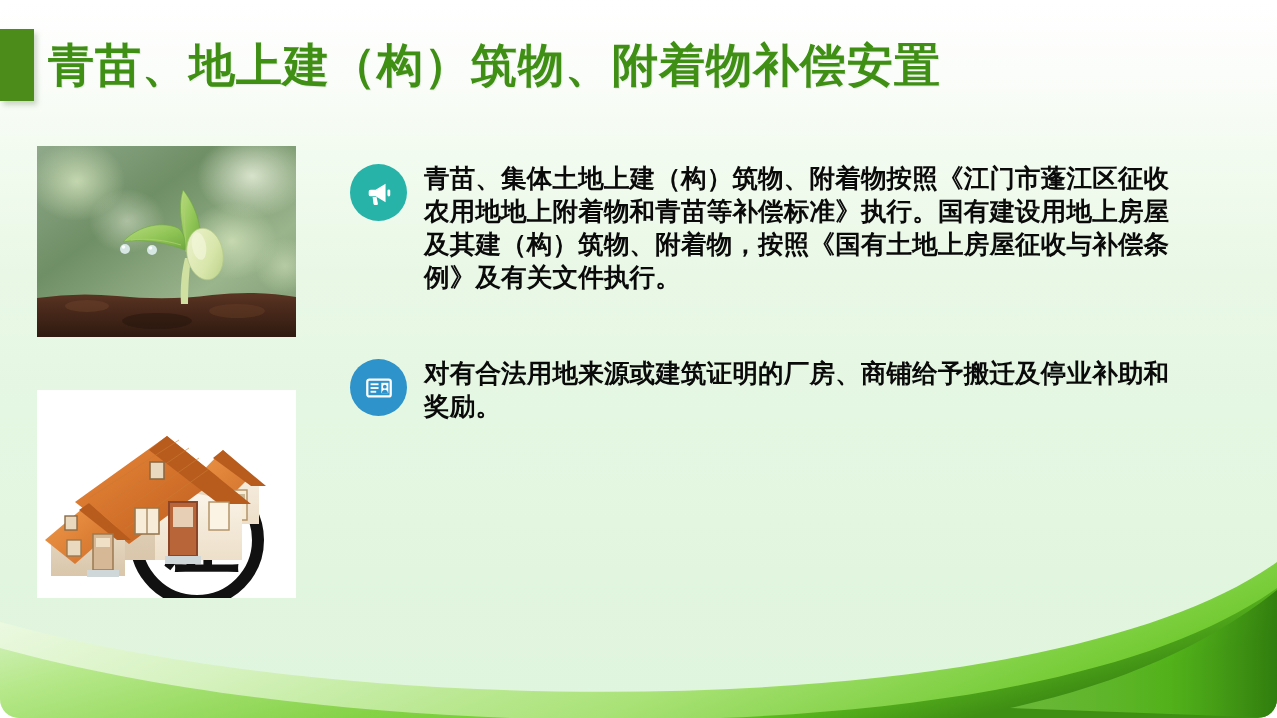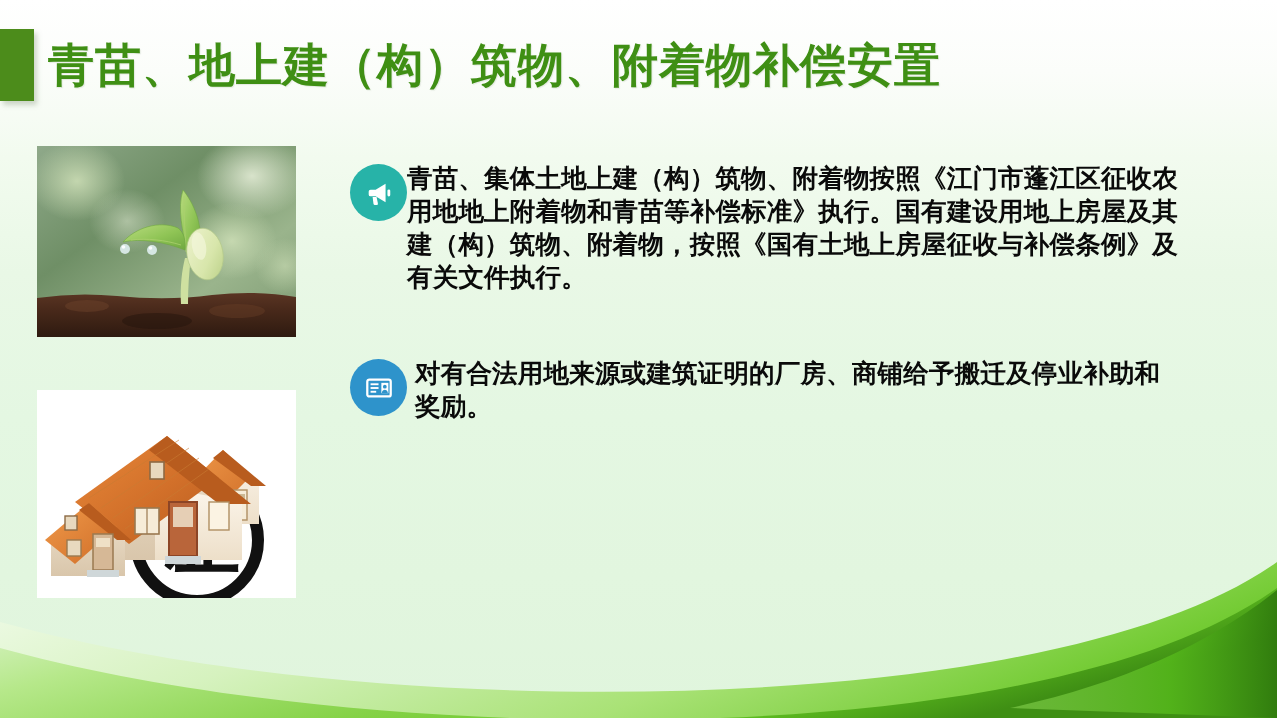--- a/index.html
+++ b/index.html
@@ -14,20 +14,21 @@
     overflow: hidden;
     font-family: "Liberation Sans", "DejaVu Sans", sans-serif;
     background: linear-gradient(180deg,
         #ffffff 0%,
         #fbfdfa 10%,
         #f2fbef 22%,
         #e9f8e6 38%,
         #e4f7e2 58%,
         #e2f6df 80%,
         #e0f5dd 100%);
+    border-radius: 19px;
   }
 
   
   .bottom-deco {
     position: absolute;
     left: 0;
     bottom: 0;
     width: 1277px;
     height: 200px;
     pointer-events: none;
@@ -81,39 +82,40 @@
   }
   .pic svg { display: block; width: 100%; height: 100%; }
 
   
   .bullet {
     position: absolute;
     display: flex;
     align-items: flex-start;
   }
   .b1 { left: 350px; top: 162px; width: 830px; }
-  .b2 { left: 350px; top: 357px; width: 830px; gap: 8px; }
+  .b2 { left: 350px; top: 357px; width: 830px; }
   .b3 { left: 350px; top: 522px; width: 830px; }
 
   .badge {
     flex: none;
     width: 57px;
     height: 57px;
     border-radius: 50%;
     display: flex;
     align-items: center;
     justify-content: center;
     margin-top: 2px;
   }
   .badge svg { display: block; }
   .badge-teal  { background: #27b3a8; }
   .badge-blue  { background: #2e93cb; }
   .badge-green { background: #7ac252; }
 
   .bullet-text {
+    margin-left: 17px;
     font-size: 25.5px;
     font-weight: bold;
     color: #0a0a0a;
     line-height: 1.30;
     letter-spacing: 0.2px;
   }
 </style>
 </head>
 <body>
 

